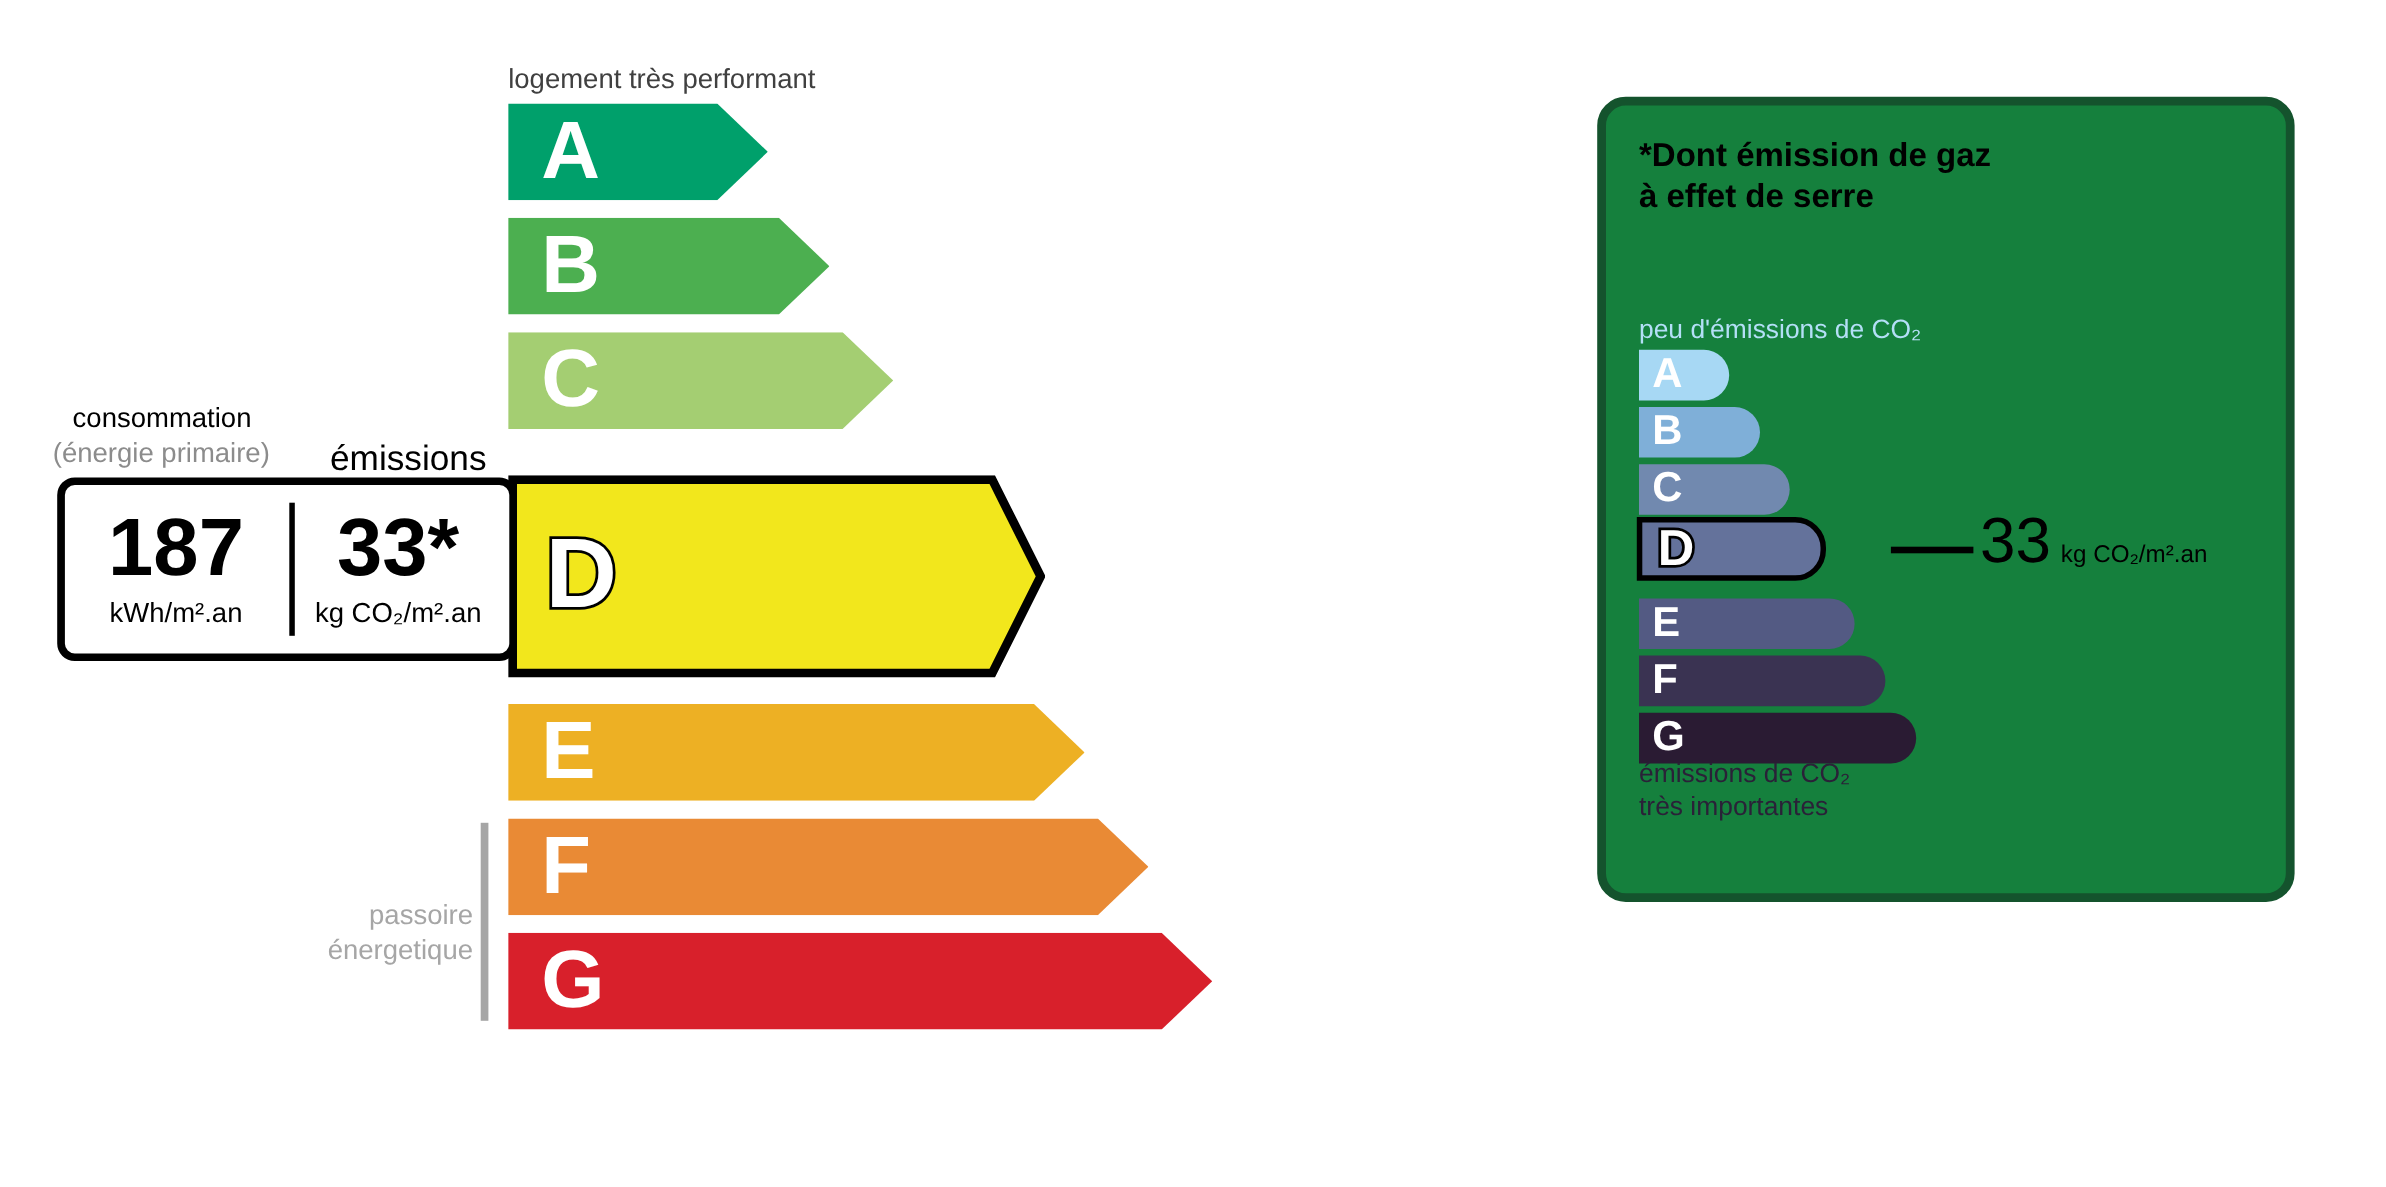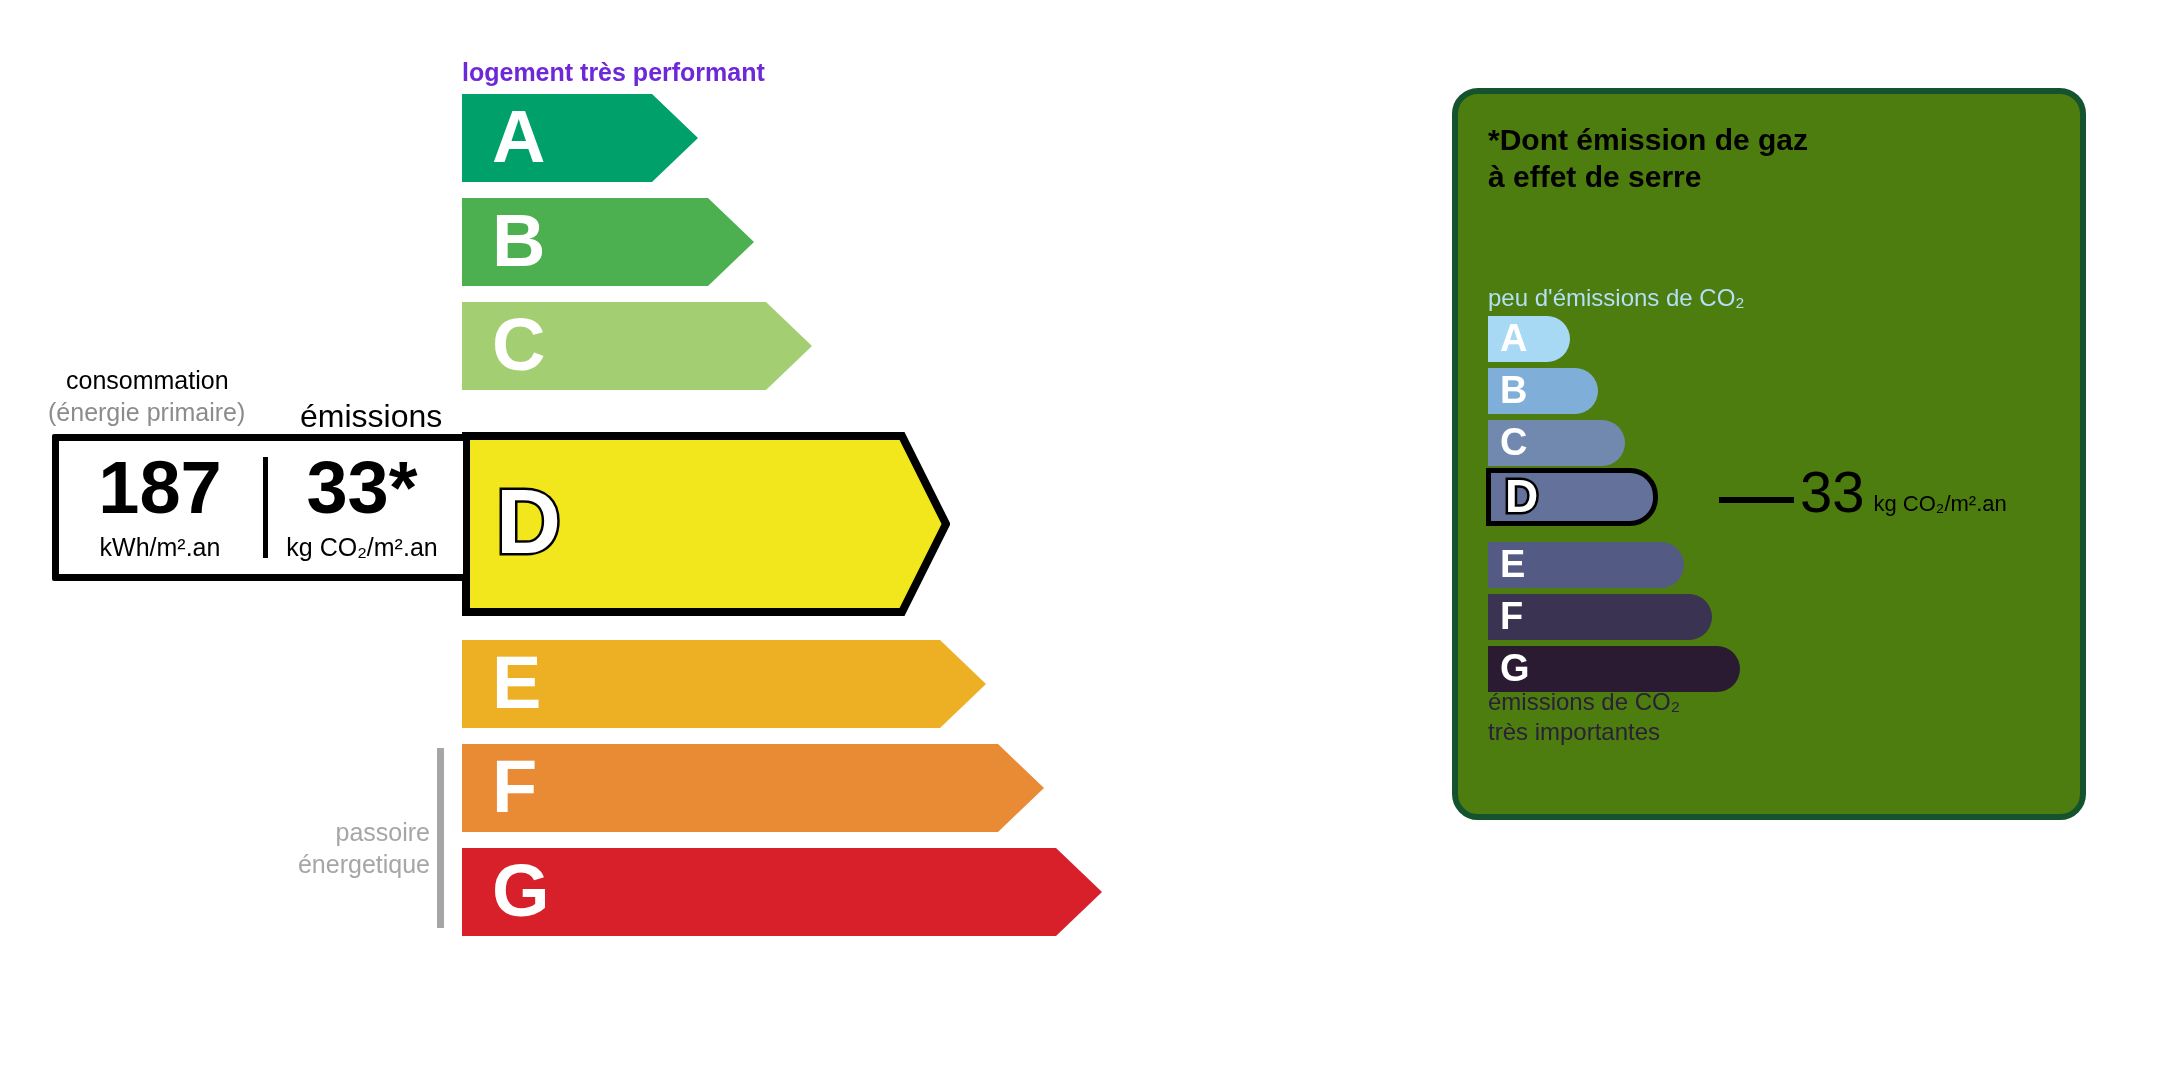--- a/index.html
+++ b/index.html
@@ -8,21 +8,21 @@
     width:2169px; height:1079px;
     font-family:"Liberation Sans", sans-serif;
     position:relative; overflow:hidden;
   }
 
   
   #dpe-scale{ position:absolute; left:0; top:0; width:1400px; height:1079px; }
 
   .top-caption{
     position:absolute; left:462px; top:58px;
-    font-size:25px; color:#6d28d9; white-space:nowrap;font-weight:bold;
+    font-size:25px; color:#404040; white-space:nowrap;
   }
   .bottom-caption{
     position:absolute; left:462px; top:955px;
     font-size:25px; color:#E32124; white-space:nowrap;
   }
 
   
   .bar{
     position:absolute; display:block;
   }
@@ -39,23 +39,23 @@
     color:#ffffff;
     -webkit-text-stroke:5px #000;
     paint-order:stroke fill;
     font-size:90px;
     left:34px;
   }
 
   
   #value-box{
     position:absolute; left:52px; top:434px;
-    width:418px; height:147px;
+    width:418px; height:167px;
     background:#ffffff; border:7px solid #000;
-    border-radius:2px; z-index:6;
+    border-radius:16px; z-index:6;
   }
   #value-box .divider{
     position:absolute; left:50.5%; top:16px; bottom:16px;
     width:5px; background:#000;
   }
   .val-cell{
     position:absolute; top:0; bottom:0; width:50%;
     display:flex; flex-direction:column;
     align-items:center; justify-content:center;
   }
@@ -84,22 +84,22 @@
   }
   .passoire-txt{
     position:absolute; right:970px;
     font-size:25px; color:#A6A6A6; text-align:left; white-space:nowrap;
   }
 
   
   #co2-panel{
     position:absolute; left:1452px; top:88px;
     width:634px; height:732px;
-    border:6px solid #14532d; border-radius:26px;
-    background:#4d7c0f;
+    border:8px solid #14532d; border-radius:26px;
+    background:#15803d;
     text-decoration:underline;
   }
   #co2-title{
     position:absolute; left:30px; top:28px;
     font-size:30px; font-weight:bold; color:#000;
     line-height:1.22; white-space:pre-line;
   }
   #co2-top-label{
     position:absolute; left:30px; top:190px;
     font-size:24px; color:#B4DFF7; white-space:nowrap;

